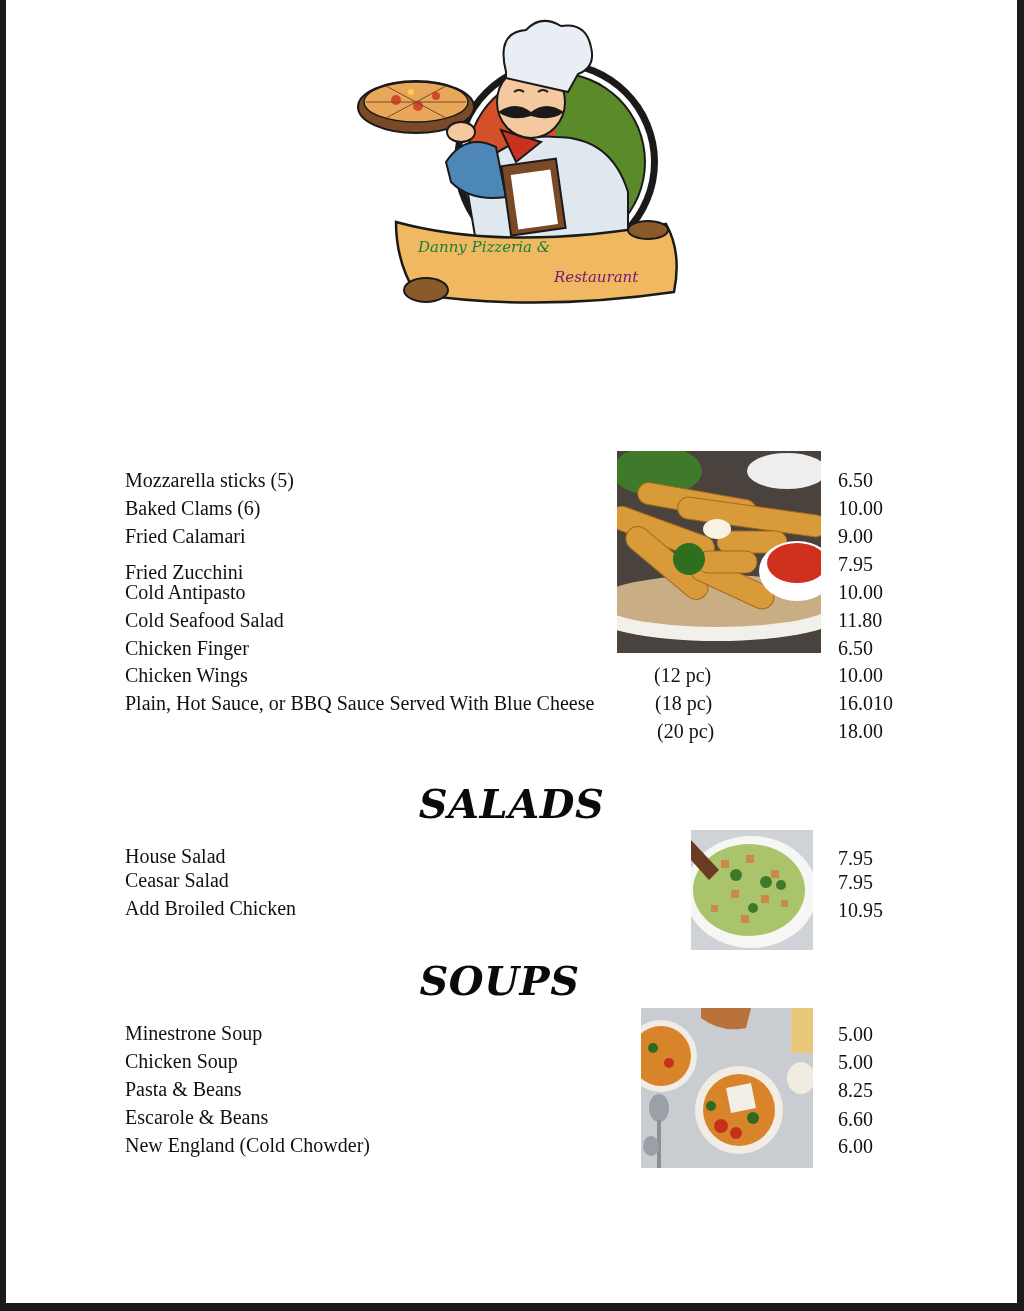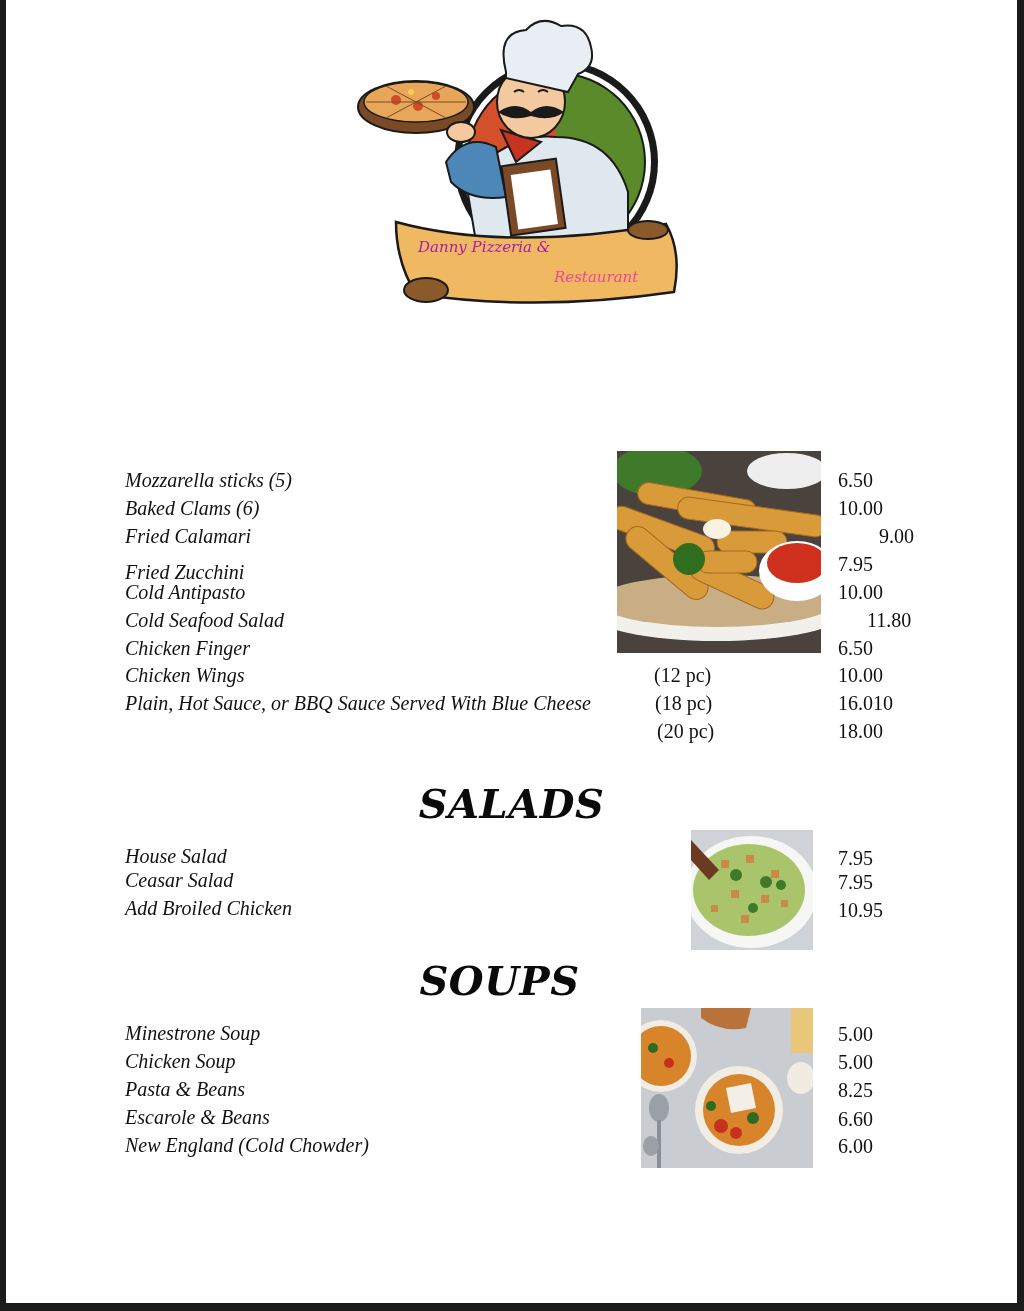--- a/index.html
+++ b/index.html
@@ -16,21 +16,21 @@
     }
     .logo { position: absolute; left: 350px; top: 12px; width: 330px; height: 296px; }
     .heading {
       position: absolute; left: 0; width: 1011px; text-align: center;
       font-family: "DejaVu Serif", serif; font-style: italic; font-weight: bold;
       color: #0a0a0a; letter-spacing: 0.5px;
     }
     .item, .price, .qty {
       position: absolute; font-size: 20px; line-height: 24px; white-space: nowrap;
     }
-    .item { left: 119px; font-style: italic; }
+    .item { left: 119px; }
     .price { left: 832px; }
     .food-img { position: absolute; overflow: hidden; }
   </style>
 </head>
 <body>
 
 <div class="page">
 
   <div class="logo">
     <svg width="330" height="296" viewBox="0 0 330 296">
@@ -61,22 +61,22 @@
       <circle cx="80" cy="84" r="4" fill="#d24a2a"></circle>
       <circle cx="55" cy="80" r="3" fill="#f7d04a"></circle>
       <path d="M10 90 L110 90 M30 74 L90 106 M90 74 L30 106" stroke="#7a4a26" stroke-width="1" fill="none"></path>
 
       <ellipse cx="105" cy="120" rx="14" ry="10" fill="#f4c9a0" stroke="#1a1a1a" stroke-width="2"></ellipse>
 
       <path d="M40 210 Q150 240 310 212 Q326 240 318 280 Q180 300 60 282 Q40 250 40 210 Z" fill="#f0b860" stroke="#1a1a1a" stroke-width="2.5"></path>
       <ellipse cx="70" cy="278" rx="22" ry="12" fill="#8a5a2a" stroke="#1a1a1a" stroke-width="2"></ellipse>
       <ellipse cx="292" cy="218" rx="20" ry="9" fill="#8a5a2a" stroke="#1a1a1a" stroke-width="2"></ellipse>
     </svg>
-    <div style="position:absolute;left:62px;top:226px;font-family:'DejaVu Serif',serif;font-style:italic;font-size:15px;color:#a21caf;">Danny Pizzeria &amp;</div>
-    <div style="position:absolute;left:198px;top:256px;font-family:'DejaVu Serif',serif;font-style:italic;font-size:15px;color:#ec4899;">Restaurant</div>
+    <div style="position:absolute;left:62px;top:226px;font-family:'DejaVu Serif',serif;font-style:italic;font-size:15px;color:#15803d;">Danny Pizzeria &amp;</div>
+    <div style="position:absolute;left:198px;top:256px;font-family:'DejaVu Serif',serif;font-style:italic;font-size:15px;color:#701a75;">Restaurant</div>
   </div>
 
 
   <div class="food-img" style="left:611px;top:451px;width:204px;height:202px;background:#3a3430;">
     <svg width="204" height="202" viewBox="0 0 204 202">
       <rect width="204" height="202" fill="#4a423c"></rect>
       <ellipse cx="40" cy="20" rx="45" ry="25" fill="#3f7a2a"></ellipse>
       <ellipse cx="170" cy="20" rx="40" ry="18" fill="#eeeeee"></ellipse>
       <ellipse cx="100" cy="160" rx="130" ry="30" fill="#f2f0ea"></ellipse>
       <ellipse cx="100" cy="150" rx="120" ry="26" fill="#c8ad85"></ellipse>
@@ -97,30 +97,30 @@
   </div>
 
   <div>
     <div class="item" style="top:468px;">Mozzarella sticks (5)</div>
     <div class="price" style="top:468px;">6.50</div>
 
     <div class="item" style="top:496px;">Baked Clams (6)</div>
     <div class="price" style="top:496px;">10.00</div>
 
     <div class="item" style="top:524px;">Fried Calamari</div>
-    <div class="price" style="top:524px;margin-left:41px;">9.00</div>
+    <div class="price" style="top:524px;">9.00</div>
 
     <div class="item" style="top:552px;margin-top:8px;">Fried Zucchini</div>
     <div class="price" style="top:552px;">7.95</div>
 
     <div class="item" style="top:580px;">Cold Antipasto</div>
     <div class="price" style="top:580px;">10.00</div>
 
     <div class="item" style="top:608px;">Cold Seafood Salad</div>
-    <div class="price" style="top:608px;margin-left:29px;">11.80</div>
+    <div class="price" style="top:608px;">11.80</div>
 
     <div class="item" style="top:636px;">Chicken Finger</div>
     <div class="price" style="top:636px;">6.50</div>
 
     <div class="item" style="top:663px;">Chicken Wings</div>
     <div class="qty" style="top:663px;left:648px;">(12 pc)</div>
     <div class="price" style="top:663px;">10.00</div>
 
     <div class="item" style="top:691px;">Plain, Hot Sauce, or BBQ Sauce Served With Blue Cheese</div>
     <div class="qty" style="top:691px;left:649px;">(18 pc)</div>

